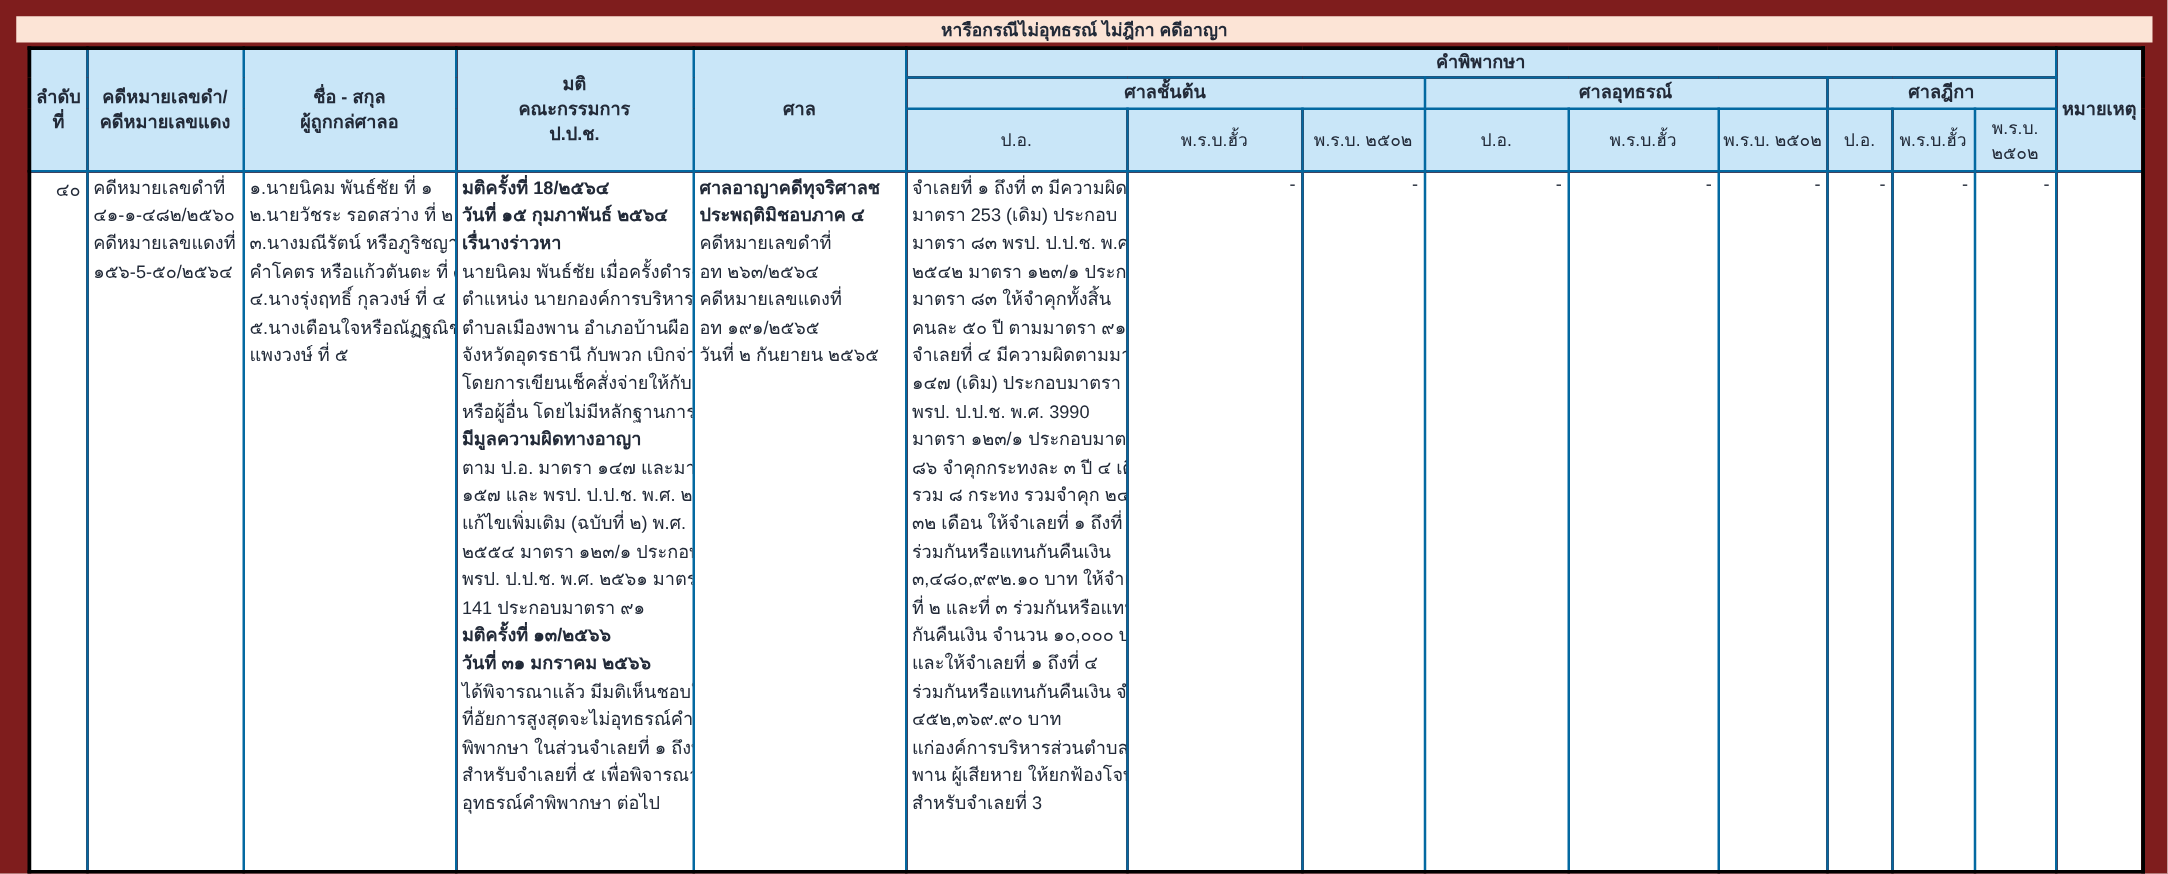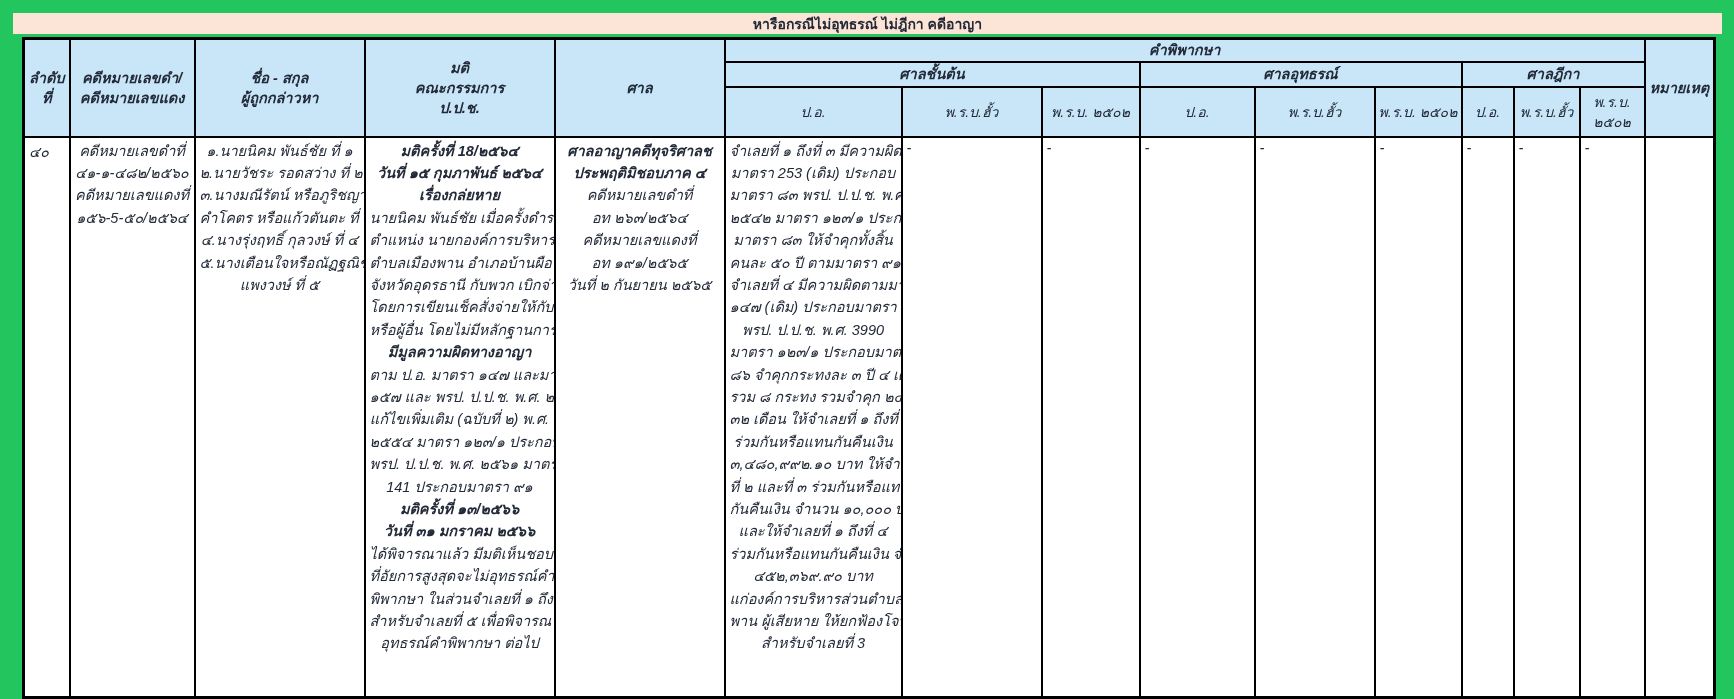--- a/index.html
+++ b/index.html
@@ -1,28 +1,28 @@
 <!DOCTYPE html>
 <html><head>
 <meta charset="utf-8">
 <style>
   html,body{margin:0;padding:0;background:#ffffff;}
-  .screen{position:relative;width:1734px;height:699px;background:#22c55e;overflow:hidden;
+  .screen{position:relative;width:1734px;height:699px;background:#7f1d1d;overflow:hidden;
           font-family:"Liberation Sans","DejaVu Sans",sans-serif;color:#222a38;}
   .banner{position:absolute;left:13px;top:13px;width:1709px;height:21px;background:#fce4d6;
           display:flex;align-items:center;justify-content:center;font-weight:bold;font-size:14px;}
   table.case{position:absolute;left:22px;top:37px;width:1691px;border-collapse:collapse;
              table-layout:fixed;border:3px solid #000;}
-  th,td{border:2px solid #000000;overflow:hidden;font-style:italic;}
+  th,td{border:2px solid #0369a1;overflow:hidden;}
   th{background:#c9e6f8;font-weight:bold;text-align:center;vertical-align:middle;
      font-size:14.5px;padding:0 2px;line-height:20px;}
   tr.lawrow th{font-weight:normal;font-size:14px;}
-  td{background:#ffffff;vertical-align:top;font-size:14.5px;padding:2px 4px 0 4px;text-align:center;}
+  td{background:#ffffff;vertical-align:top;font-size:14.5px;padding:2px 4px 0 4px;text-align:left;}
   td .line{line-height:22.4px;white-space:nowrap;}
-  td.ctr{text-align:left;}
+  td.ctr{text-align:right;}
   .b{font-weight:bold;}
 </style>
 </head>
 <body>
 
 <div class="screen">
 
   <div class="banner">
     <span>หารือกรณีไม่อุทธรณ์ ไม่ฎีกา คดีอาญา</span>
   </div>
@@ -51,21 +51,21 @@
       <th rowspan="3">
             <div class="line"><span>ลำดับ</span></div>
             <div class="line"><span>ที่</span></div>
           </th>
       <th rowspan="3">
             <div class="line"><span>คดีหมายเลขดำ/</span></div>
             <div class="line"><span>คดีหมายเลขแดง</span></div>
           </th>
       <th rowspan="3">
             <div class="line"><span>ชื่อ - สกุล</span></div>
-            <div class="line"><span>ผู้ถูกกล่าวหา</span></div>
+            <div class="line"><span>ผู้ถูกกล่ศาลอ</span></div>
           </th>
       <th rowspan="3">
             <div class="line"><span>มติ</span></div>
             <div class="line"><span>คณะกรรมการ</span></div>
             <div class="line"><span>ป.ป.ช.</span></div>
           </th>
       <th rowspan="3">ศาล</th>
       <th colspan="9">คำพิพากษา</th>
       <th rowspan="3">หมายเหตุ</th>
     </tr>
@@ -104,21 +104,21 @@
             <div class="line"><span>๒.นายวัชระ รอดสว่าง ที่ ๒</span></div>
             <div class="line"><span>๓.นางมณีรัตน์ หรือภูริชญา</span></div>
             <div class="line"><span>คำโคตร หรือแก้วตันตะ ที่ ๓</span></div>
             <div class="line"><span>๔.นางรุ่งฤทธิ์ กุลวงษ์ ที่ ๔</span></div>
             <div class="line"><span>๕.นางเตือนใจหรือณัฏฐณิชา</span></div>
             <div class="line"><span>แพงวงษ์ ที่ ๕</span></div>
           </td>
       <td>
             <div class="line"><span class="b">มติครั้งที่ 18/๒๕๖๔</span></div>
             <div class="line"><span class="b">วันที่ ๑๕ กุมภาพันธ์ ๒๕๖๔</span></div>
-            <div class="line"><span class="b">เรื่องกล่ยหาย</span></div>
+            <div class="line"><span class="b">เรื่นางร่าวหา</span></div>
             <div class="line"><span>นายนิคม พันธ์ชัย เมื่อครั้งดำรง</span></div>
             <div class="line"><span>ตำแหน่ง นายกองค์การบริหารส่วน</span></div>
             <div class="line"><span>ตำบลเมืองพาน อำเภอบ้านผือ</span></div>
             <div class="line"><span>จังหวัดอุดรธานี กับพวก เบิกจ่ายเงิน</span></div>
             <div class="line"><span>โดยการเขียนเช็คสั่งจ่ายให้กับตนเอง</span></div>
             <div class="line"><span>หรือผู้อื่น โดยไม่มีหลักฐานการเบิกจ่าย</span></div>
             <div class="line"><span class="b">มีมูลความผิดทางอาญา</span></div>
             <div class="line"><span>ตาม ป.อ. มาตรา ๑๔๗ และมาตรา</span></div>
             <div class="line"><span>๑๕๗ และ พรป. ป.ป.ช. พ.ศ. ๒๕๔</span></div>
             <div class="line"><span> แก้ไขเพิ่มเติม (ฉบับที่ ๒) พ.ศ.</span></div>

